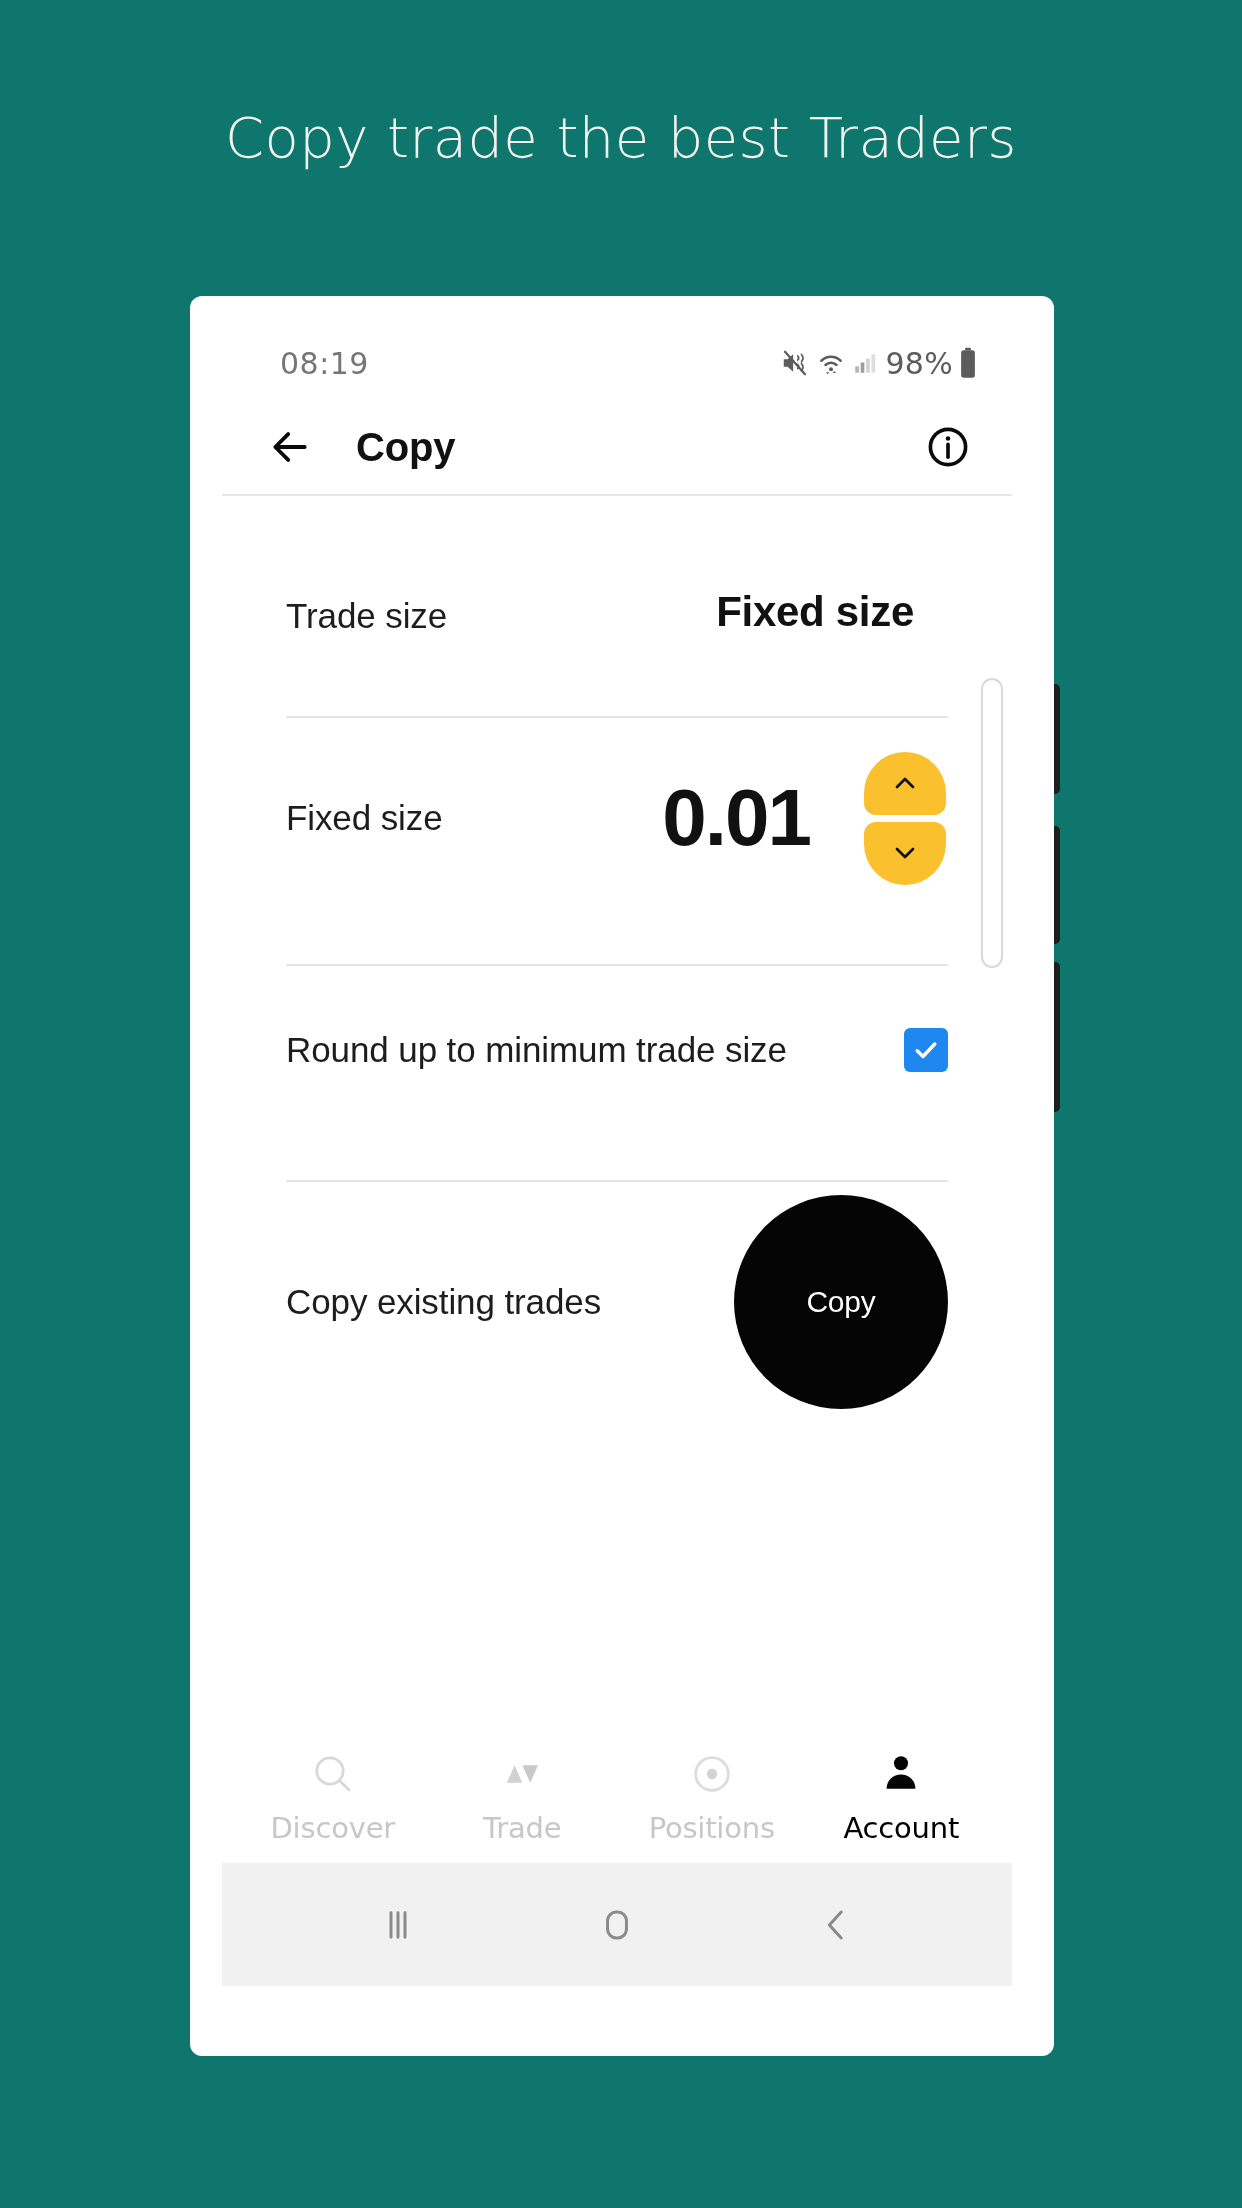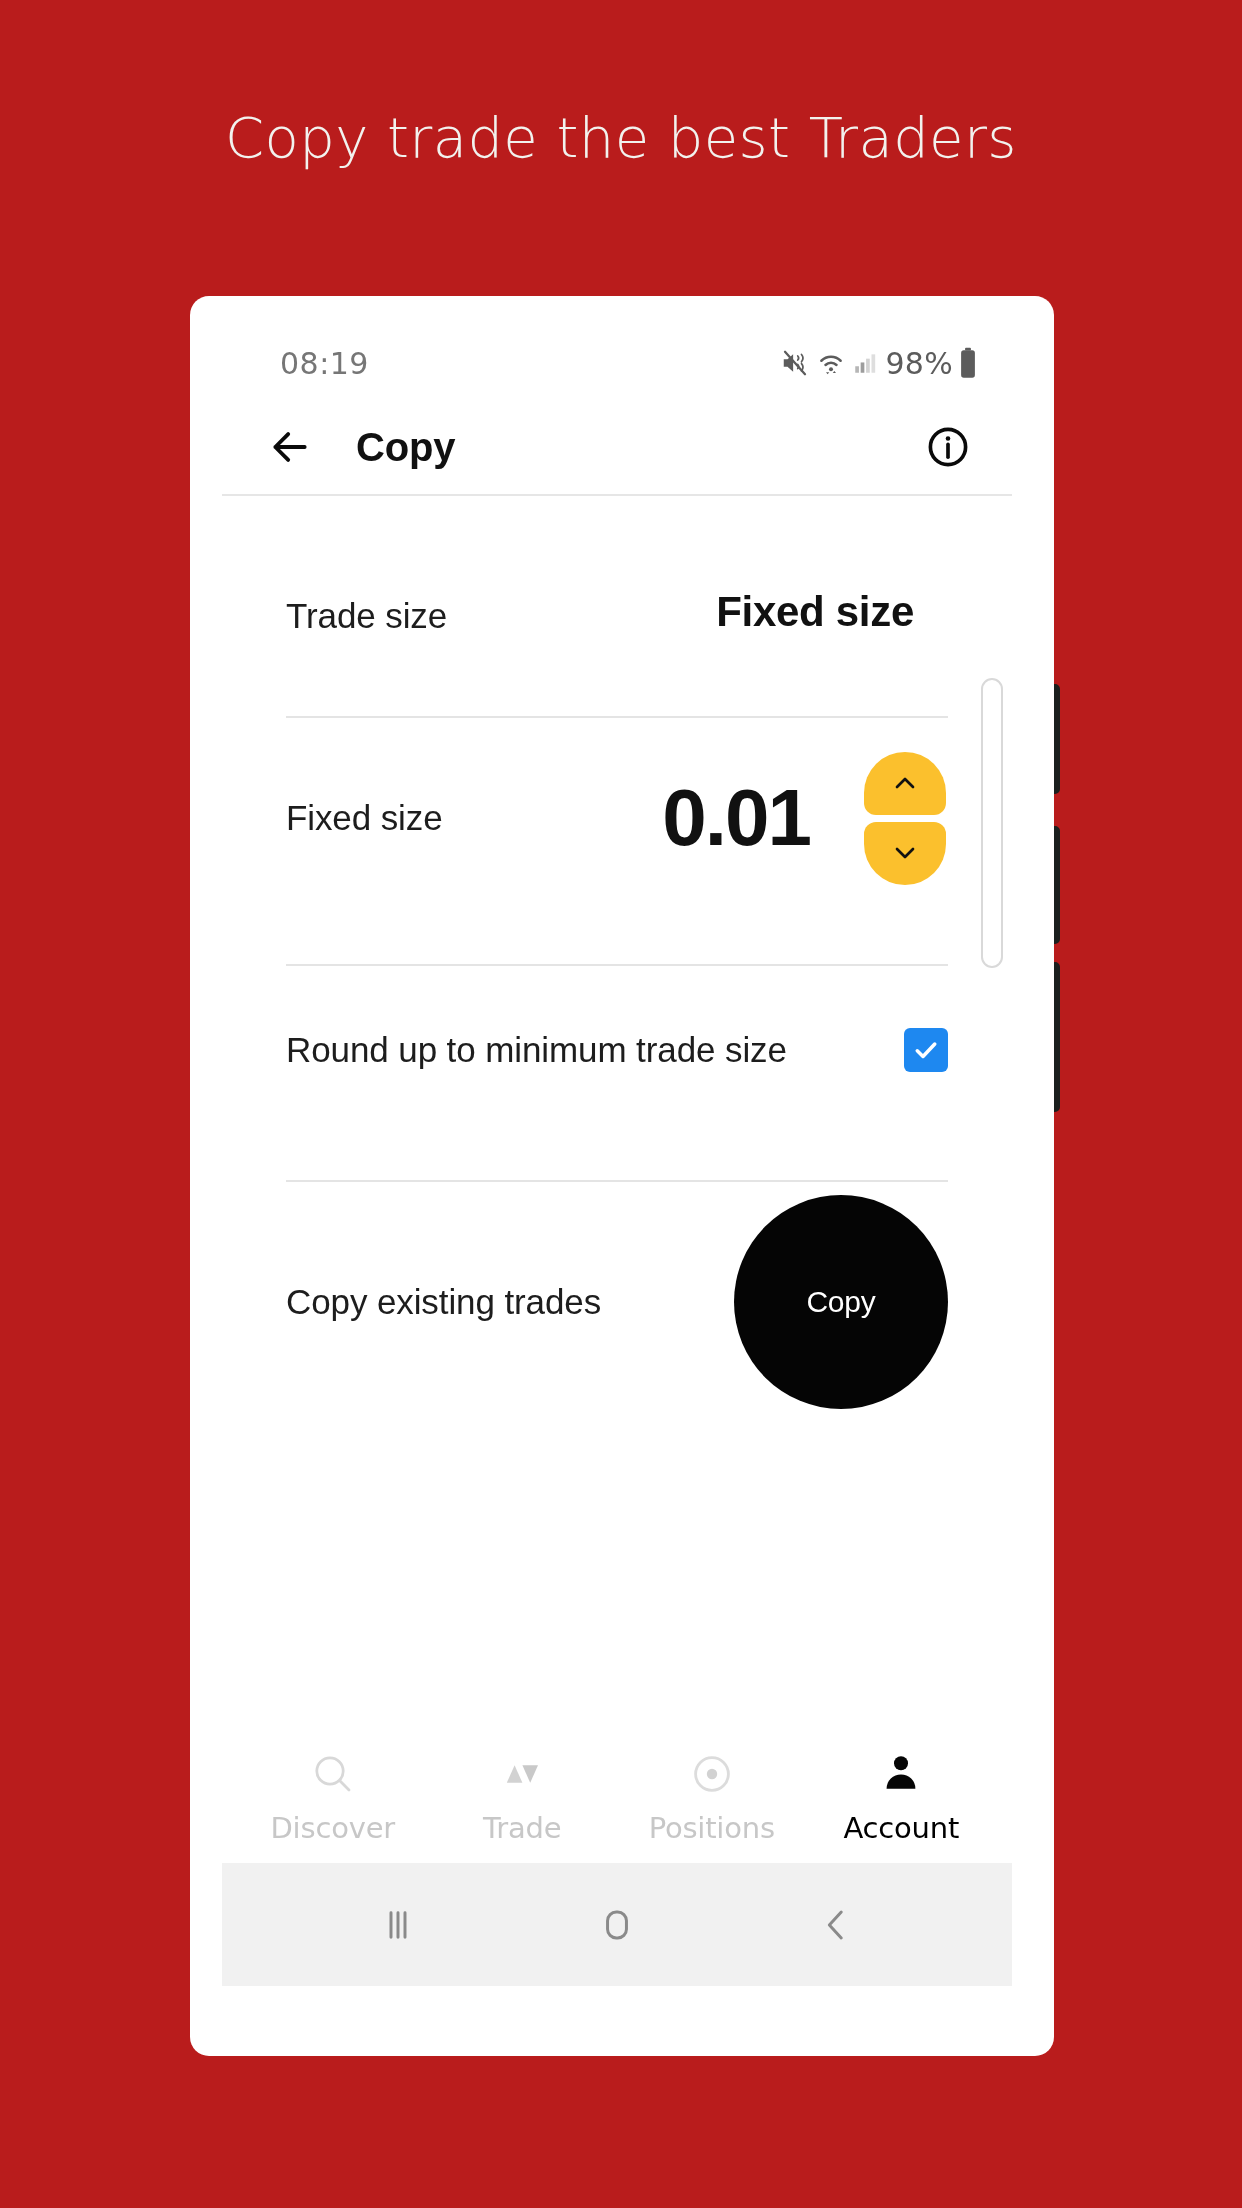--- a/index.html
+++ b/index.html
@@ -9,21 +9,21 @@
     height: 2208px;
     background: #202423;
     font-family: "Liberation Sans", sans-serif;
     overflow: hidden;
   }
 
   #stage {
     position: relative;
     width: 1242px;
     height: 2208px;
-    background: #b91c1c;
+    background: #0f766e;
   }
 
   
   .promo-title {
     position: absolute;
     top: 105px;
     left: 0;
     width: 1242px;
     text-align: center;
     color: #f2f2ee;
@@ -46,21 +46,21 @@
     filter: blur(6px);
   }
 
   .phone {
     position: absolute;
     left: 190px;
     top: 296px;
     width: 864px;
     height: 1760px;
     background: #ffffff;
-    border-radius: 19px;
+    border-radius: 12px;
     overflow: hidden;
   }
 
   
   .side-btn {
     position: absolute;
     left: 1046px;
     width: 14px;
     background: #1b1f1e;
     border-radius: 3px 5px 5px 3px;

